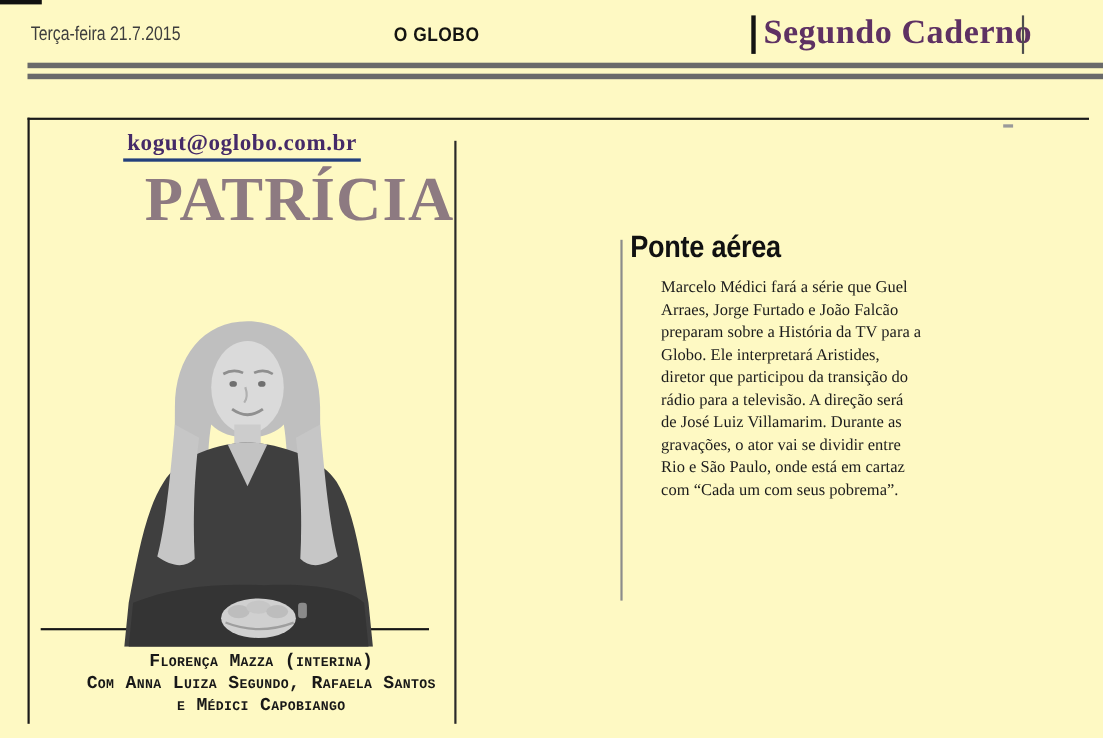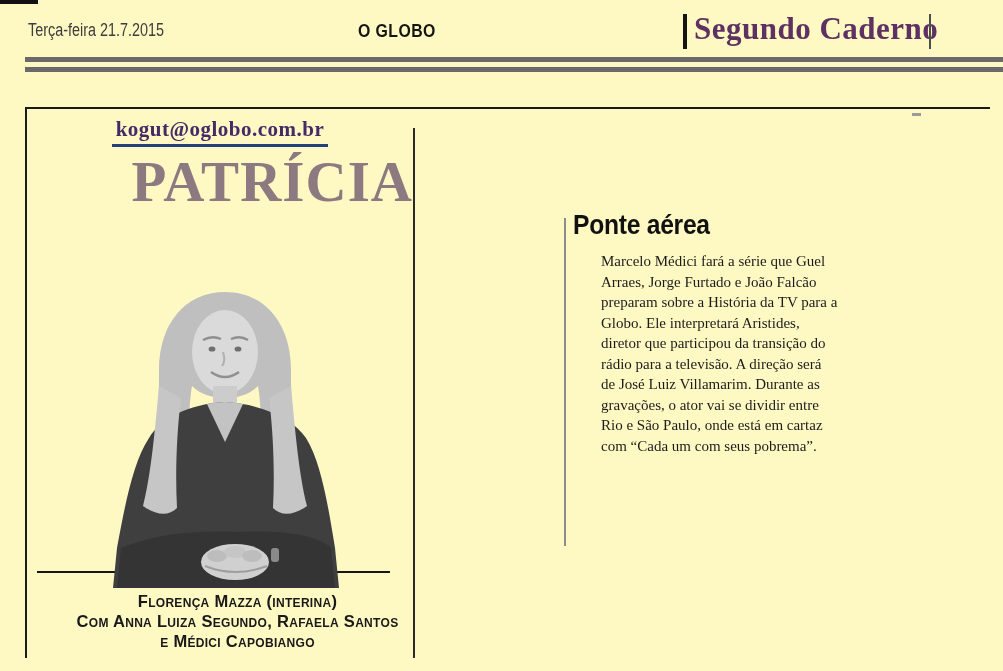--- a/index.html
+++ b/index.html
@@ -44,21 +44,21 @@
   }
   .author{
     position:absolute;left:27px;top:152px;width:386px;text-align:right;
     font-family:"Liberation Serif",serif;font-weight:bold;font-size:57px;
     line-height:60px;letter-spacing:1px;
   }
   .photo-rule{position:absolute;left:37px;top:571px;width:353px;height:2px;background:#161616;}
   .portrait{position:absolute;left:85px;top:290px;width:320px;height:298px;}
   .bylines{
     position:absolute;left:27px;top:591px;width:421px;text-align:center;
-    font-family:Liberation Sans, sans-serif;font-weight:bold;font-size:16.5px;
+    font-family:Liberation Mono, monospace;font-weight:bold;font-size:16.5px;
     line-height:20px;color:#181818;font-variant:small-caps;letter-spacing:0.3px;
   }
   
   .article-rule{position:absolute;left:564px;top:218px;width:2px;height:328px;background:#8c8c8c;}
   .article-title{
     position:absolute;left:573px;top:209px;
     font-family:"Liberation Sans",sans-serif;font-weight:bold;font-size:28px;color:#111;
     transform:scaleX(0.88);transform-origin:left top;white-space:nowrap;letter-spacing:-0.3px;
   }
   .article-body{

